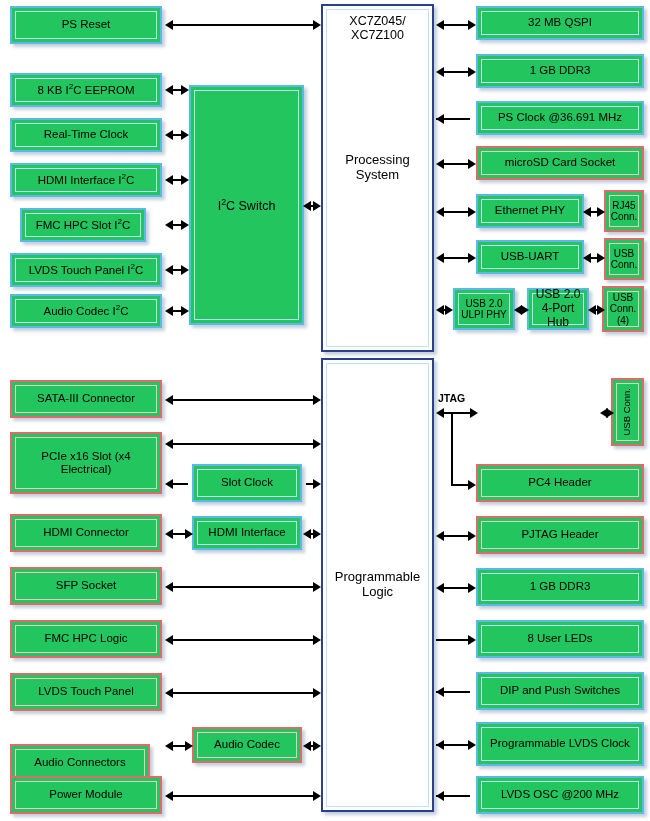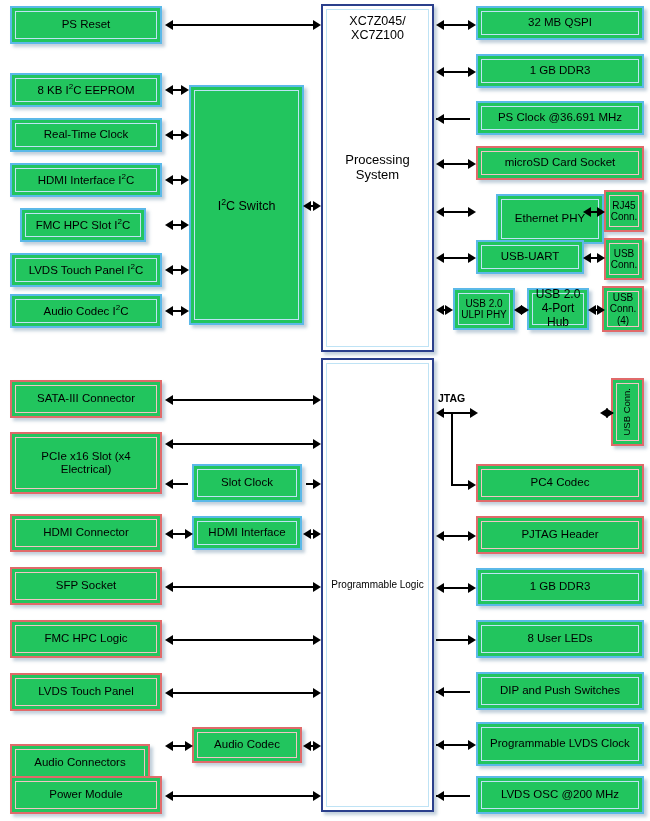--- a/index.html
+++ b/index.html
@@ -69,21 +69,21 @@
 
   <div class="box center" style="left:321px;top:4px;width:113px;height:348px;flex-direction:column;justify-content:flex-start;padding-top:8px;">
     <div class="inner"></div>
     <div class="label">XC7Z045/</div>
     <div class="label">XC7Z100</div>
     <div class="label" style="margin-top:110px;font-size:13px;width:90px;">Processing System</div>
   </div>
 
   <div class="box center" style="left:321px;top:358px;width:113px;height:454px;">
     <div class="inner"></div>
-    <div class="label" style="font-size:10px;width:95px;">Programmable Logic</div>
+    <div class="label" style="font-size:13px;width:95px;">Programmable Logic</div>
   </div>
 
   <div class="box" style="left:10px;top:6px;width:152px;height:38px;">
     <div class="inner"></div>
     <div class="label">PS Reset</div>
   </div>
 
   <div class="box" style="left:10px;top:73px;width:152px;height:34px;">
     <div class="inner"></div>
     <div class="label">8 KB I<sup>2</sup>C EEPROM</div>
@@ -132,21 +132,21 @@
   <div class="box" style="left:476px;top:101px;width:168px;height:34px;">
     <div class="inner"></div>
     <div class="label">PS Clock @36.691 MHz</div>
   </div>
 
   <div class="box red" style="left:476px;top:146px;width:168px;height:34px;">
     <div class="inner"></div>
     <div class="label">microSD Card Socket</div>
   </div>
 
-  <div class="box" style="left:496px;top:194px;width:108px;height:50px;text-align:right;">
+  <div class="box" style="left:476px;top:194px;width:108px;height:34px;text-align:right;">
     <div class="inner"></div>
     <div class="label">Ethernet PHY</div>
   </div>
 
   <div class="box red" style="left:604px;top:190px;width:40px;height:42px;font-size:10px;">
     <div class="inner"></div>
     <div class="label">RJ45 Conn.</div>
   </div>
 
   <div class="box" style="left:476px;top:240px;width:108px;height:34px;">
@@ -230,21 +230,21 @@
   </div>
 
 
   <div class="box red" style="left:611px;top:378px;width:33px;height:68px;">
     <div class="inner"></div>
     <div class="label vert-text">USB Conn.</div>
   </div>
 
   <div class="box red" style="left:476px;top:464px;width:168px;height:38px;">
     <div class="inner"></div>
-    <div class="label">PC4 Codec</div>
+    <div class="label">PC4 Header</div>
   </div>
 
   <div class="box red" style="left:476px;top:516px;width:168px;height:38px;">
     <div class="inner"></div>
     <div class="label">PJTAG Header</div>
   </div>
 
   <div class="box" style="left:476px;top:568px;width:168px;height:38px;">
     <div class="inner"></div>
     <div class="label">1 GB DDR3</div>

